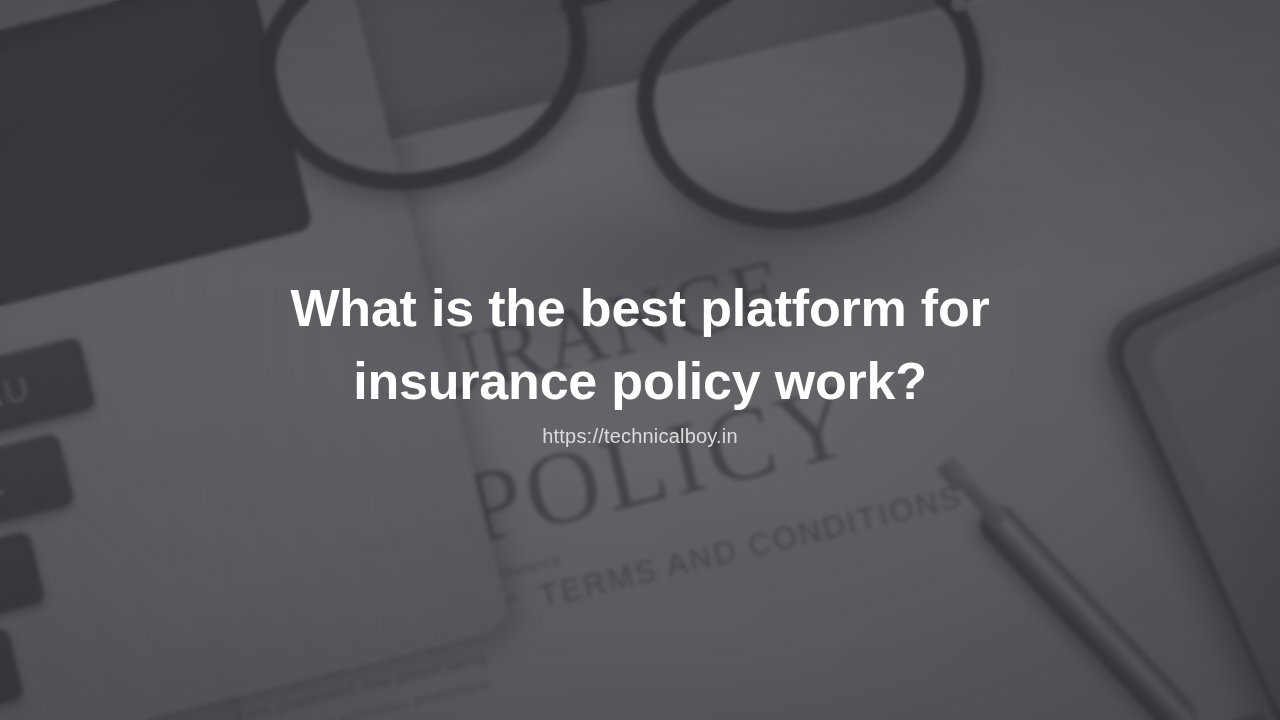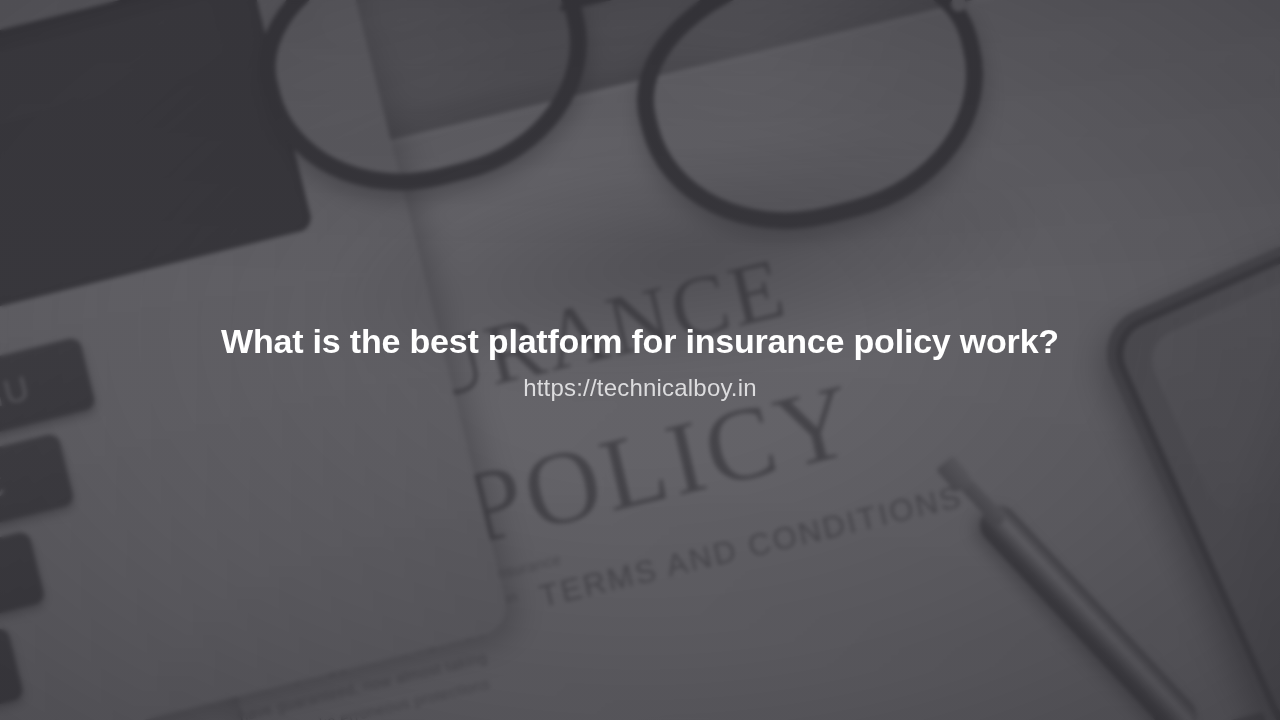--- a/index.html
+++ b/index.html
@@ -284,32 +284,32 @@
     position:absolute; inset:0; z-index:10;
     display:flex; flex-direction:column;
     align-items:center; justify-content:center;
     padding:0 90px;
   }
   .hero-title {
     width:930px;
     text-align:center;
     color:#ffffff;
     font-family:"Liberation Sans", sans-serif;
-    font-size:34px;
+    font-size:52px;
     font-weight:600;
     line-height:1.40;
     letter-spacing:-0.2px;
     text-rendering:optimizeLegibility;
   }
   .hero-url {
     margin-top:8px;
     text-align:center;
     color:#dcdcde;
     font-family:"Liberation Sans", sans-serif;
-    font-size:24px;
+    font-size:20px;
     font-weight:400;
     letter-spacing:.2px;
   }
 </style>
 </head>
 <body>
 
 <div id="hero">
 
   <div class="photo">

